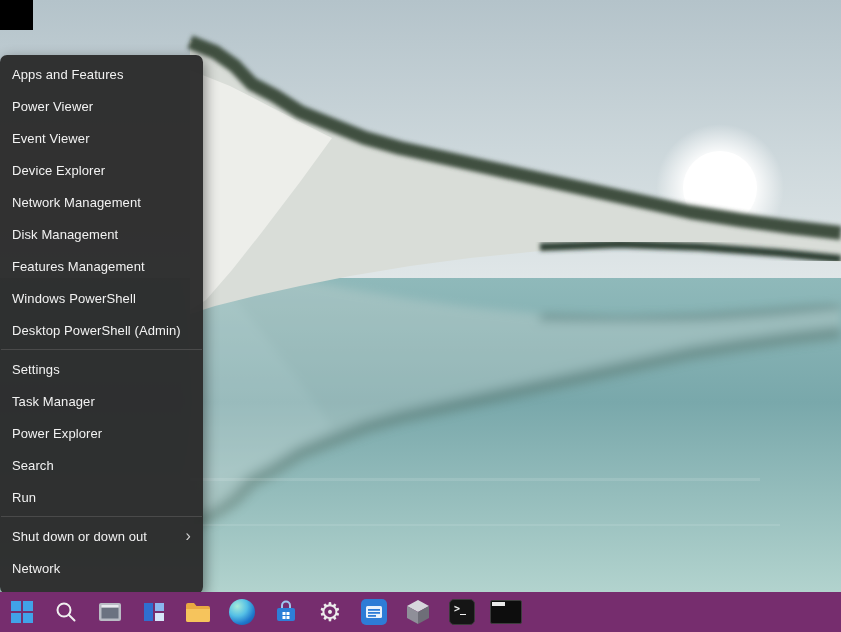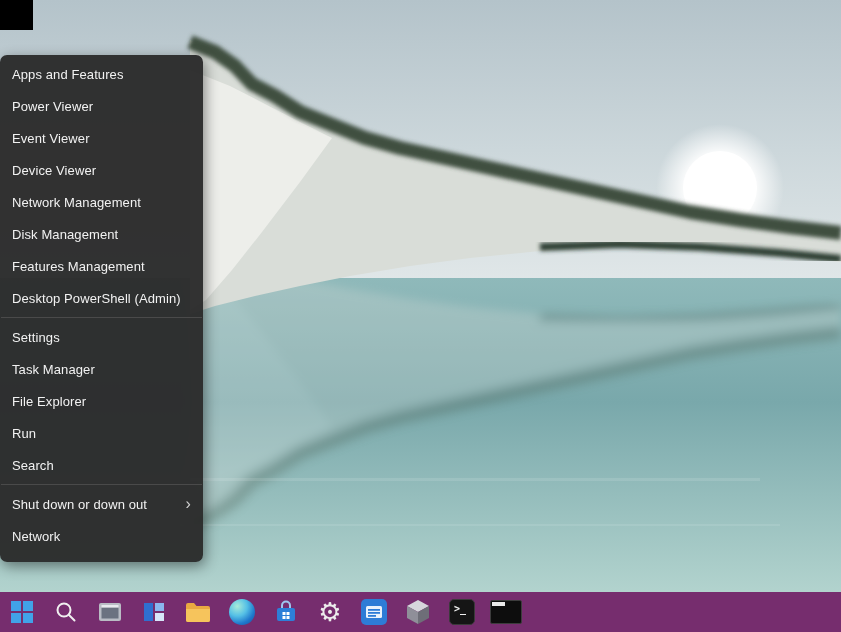--- a/index.html
+++ b/index.html
@@ -100,33 +100,34 @@
     <rect x="60" y="478" width="700" height="3" fill="#ffffff" opacity="0.12"></rect>
     <rect x="180" y="524" width="600" height="2" fill="#ffffff" opacity="0.10"></rect>
   </svg>
 
   <div class="corner-patch"></div>
 
   <div class="context-menu">
     <div class="menu-item">Apps and Features</div>
     <div class="menu-item">Power Viewer</div>
     <div class="menu-item">Event Viewer</div>
-    <div class="menu-item">Device Viewer</div>
+    <div class="menu-item">Device Explorer</div>
     <div class="menu-item">Network Management</div>
     <div class="menu-item">Disk Management</div>
     <div class="menu-item">Features Management</div>
+    <div class="menu-item">Windows PowerShell</div>
     <div class="menu-item">Desktop PowerShell (Admin)</div>
 
     <div class="menu-sep"></div>
 
     <div class="menu-item">Settings</div>
     <div class="menu-item">Task Manager</div>
-    <div class="menu-item">File Explorer</div>
+    <div class="menu-item">Power Explorer</div>
+    <div class="menu-item">Search</div>
     <div class="menu-item">Run</div>
-    <div class="menu-item">Search</div>
 
     <div class="menu-sep"></div>
 
     <div class="menu-item">
       <span>Shut down or down out</span>
       <span class="mi-chevron">›</span>
     </div>
     <div class="menu-item">Network</div>
   </div>
 

